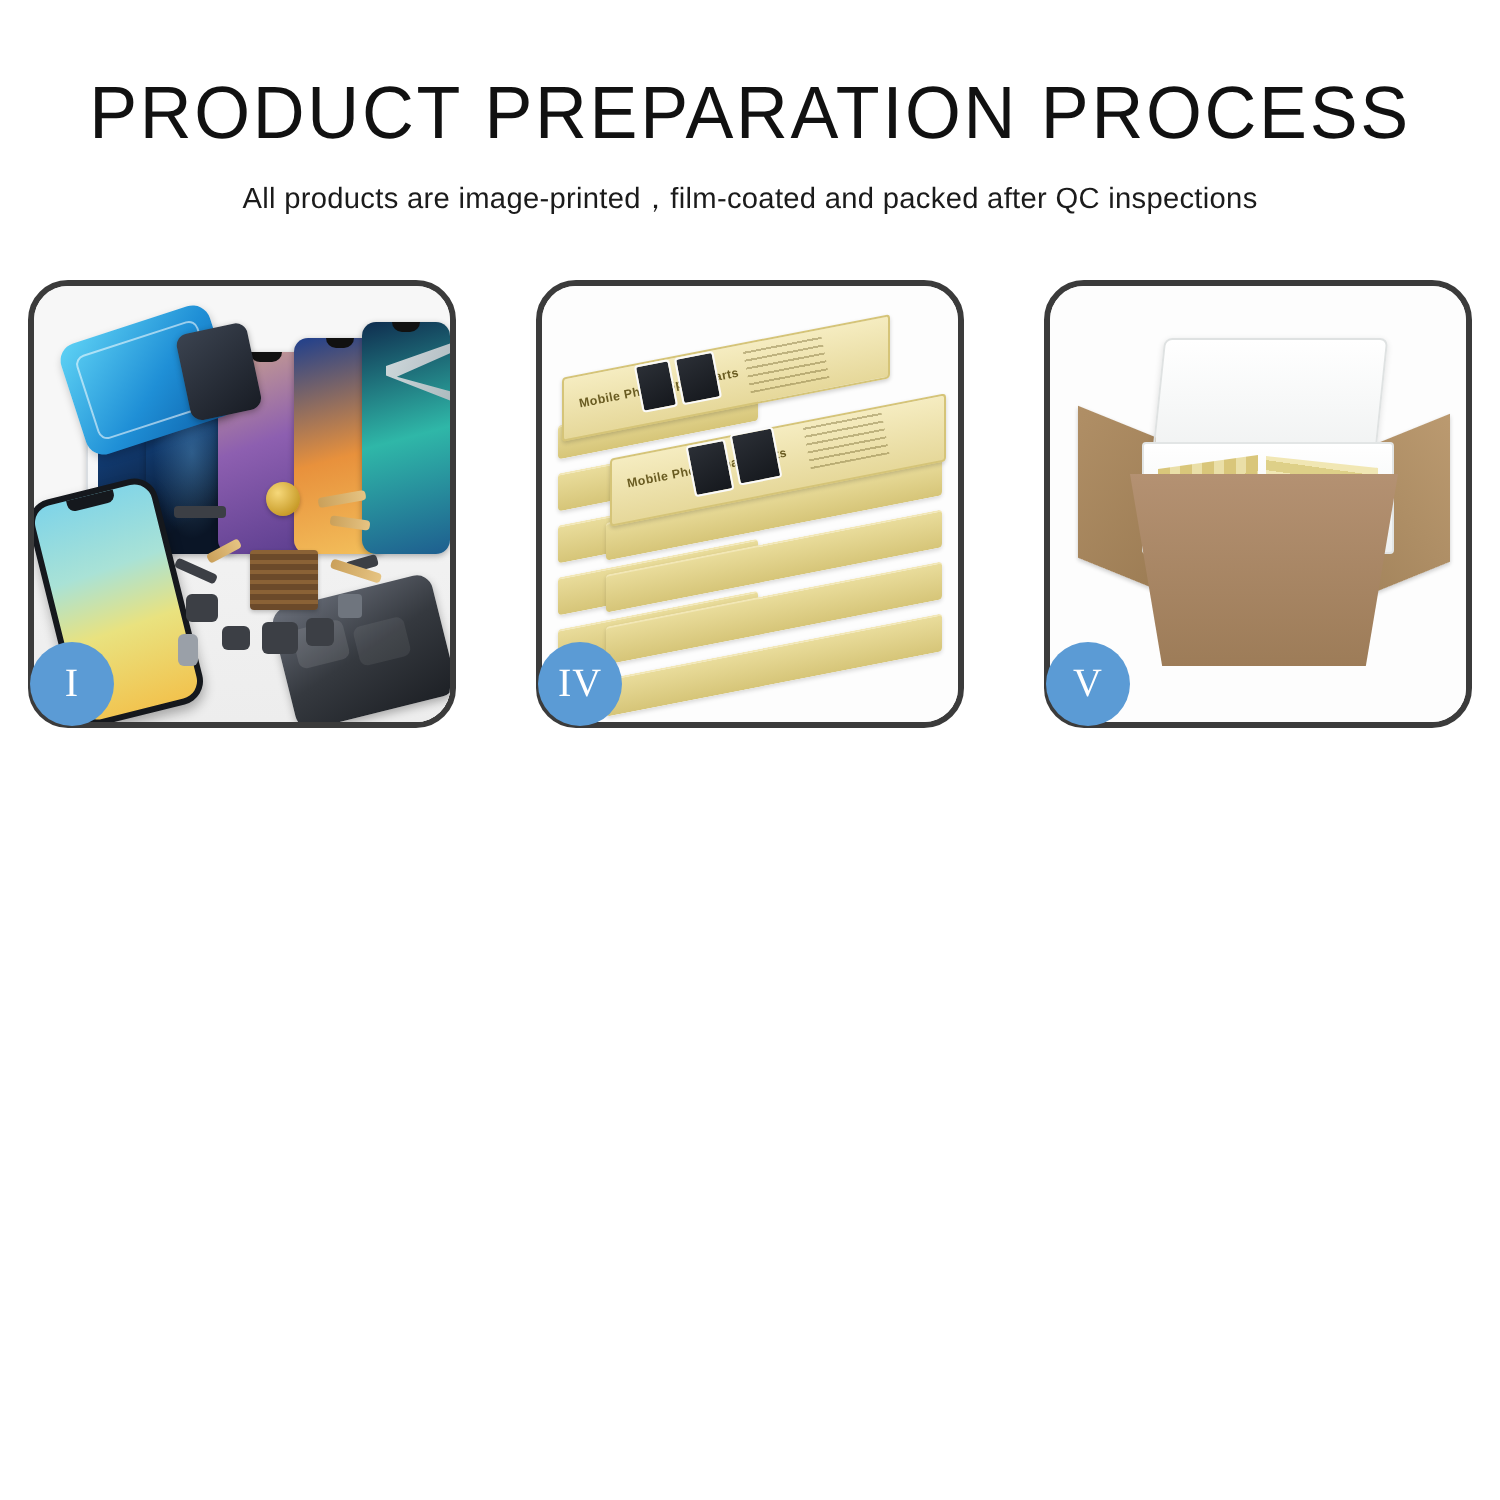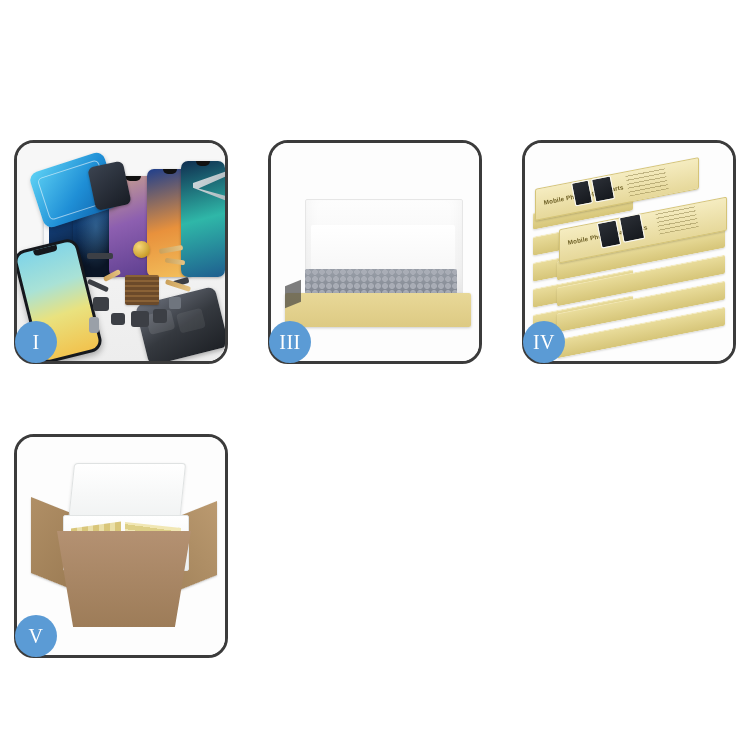--- a/index.html
+++ b/index.html
@@ -504,20 +504,24 @@
   .ph-screen-glow{
     position:absolute; inset:0;
     background: radial-gradient(ellipse at 50% 45%, rgba(120,200,255,.30), rgba(0,0,0,0) 60%);
   }
 </style>
 </head>
 <body>
 
 <div class="page">
 
+  <div class="header">
+    <h1 class="title">PRODUCT PREPARATION PROCESS</h1>
+    <p class="subtitle">All products are image-printed，film-coated and packed after QC inspections</p>
+  </div>
 
   <div class="grid">
 
     <div class="panel">
       <div class="panel-inner p1">
         <div class="floor"></div>
 
         <div class="phone-row">
           <div class="ph-glass"></div>
           <div class="ph ph1">
@@ -556,32 +560,20 @@
           <div class="flex-strip" style="left:72px; top:8px;  width:24px; transform:rotate(-10deg);"></div>
           <div class="flex-strip" style="left:78px; top:20px; width:20px; transform:rotate(8deg);"></div>
           <div class="flex-strip" style="left:78px; top:44px; width:26px; transform:rotate(18deg);"></div>
           <div class="flex-strip" style="left:16px; top:34px; width:18px; transform:rotate(-28deg);"></div>
         </div>
       </div>
       <div class="badge">I</div>
     </div>
 
 
-    <div class="panel">
-      <div class="panel-inner p3">
-        <div class="ybox">
-          <div class="lid-back"></div>
-          <div class="foam"></div>
-          <div class="bubbles"></div>
-          <div class="front"></div>
-          <div class="side-l"></div>
-        </div>
-      </div>
-      <div class="badge">III</div>
-    </div>
 
     <div class="panel">
       <div class="panel-inner p4">
         <div class="stack">
 
           <div class="layer" style="left:2px;  top:38px;  width:100px; height:16px; transform:skewY(-11deg);"></div>
           <div class="layer" style="left:2px;  top:62px;  width:100px; height:18px; transform:skewY(-11deg);"></div>
           <div class="layer" style="left:2px;  top:88px;  width:100px; height:18px; transform:skewY(-11deg);"></div>
           <div class="layer" style="left:2px;  top:114px; width:100px; height:18px; transform:skewY(-11deg);"></div>
           <div class="layer" style="left:2px;  top:140px; width:100px; height:18px; transform:skewY(-11deg);"></div>

